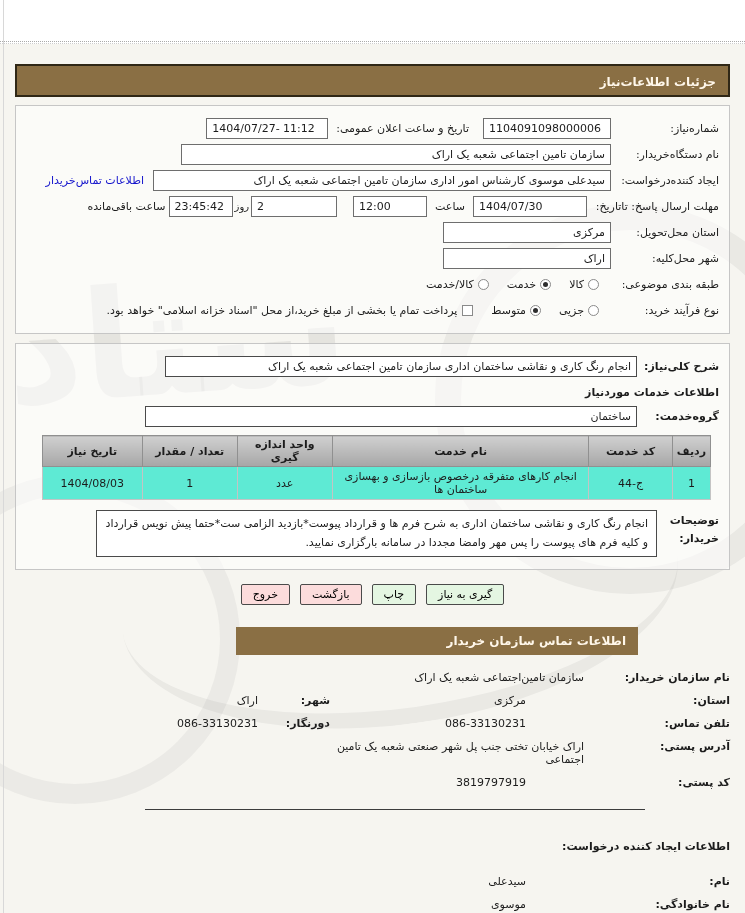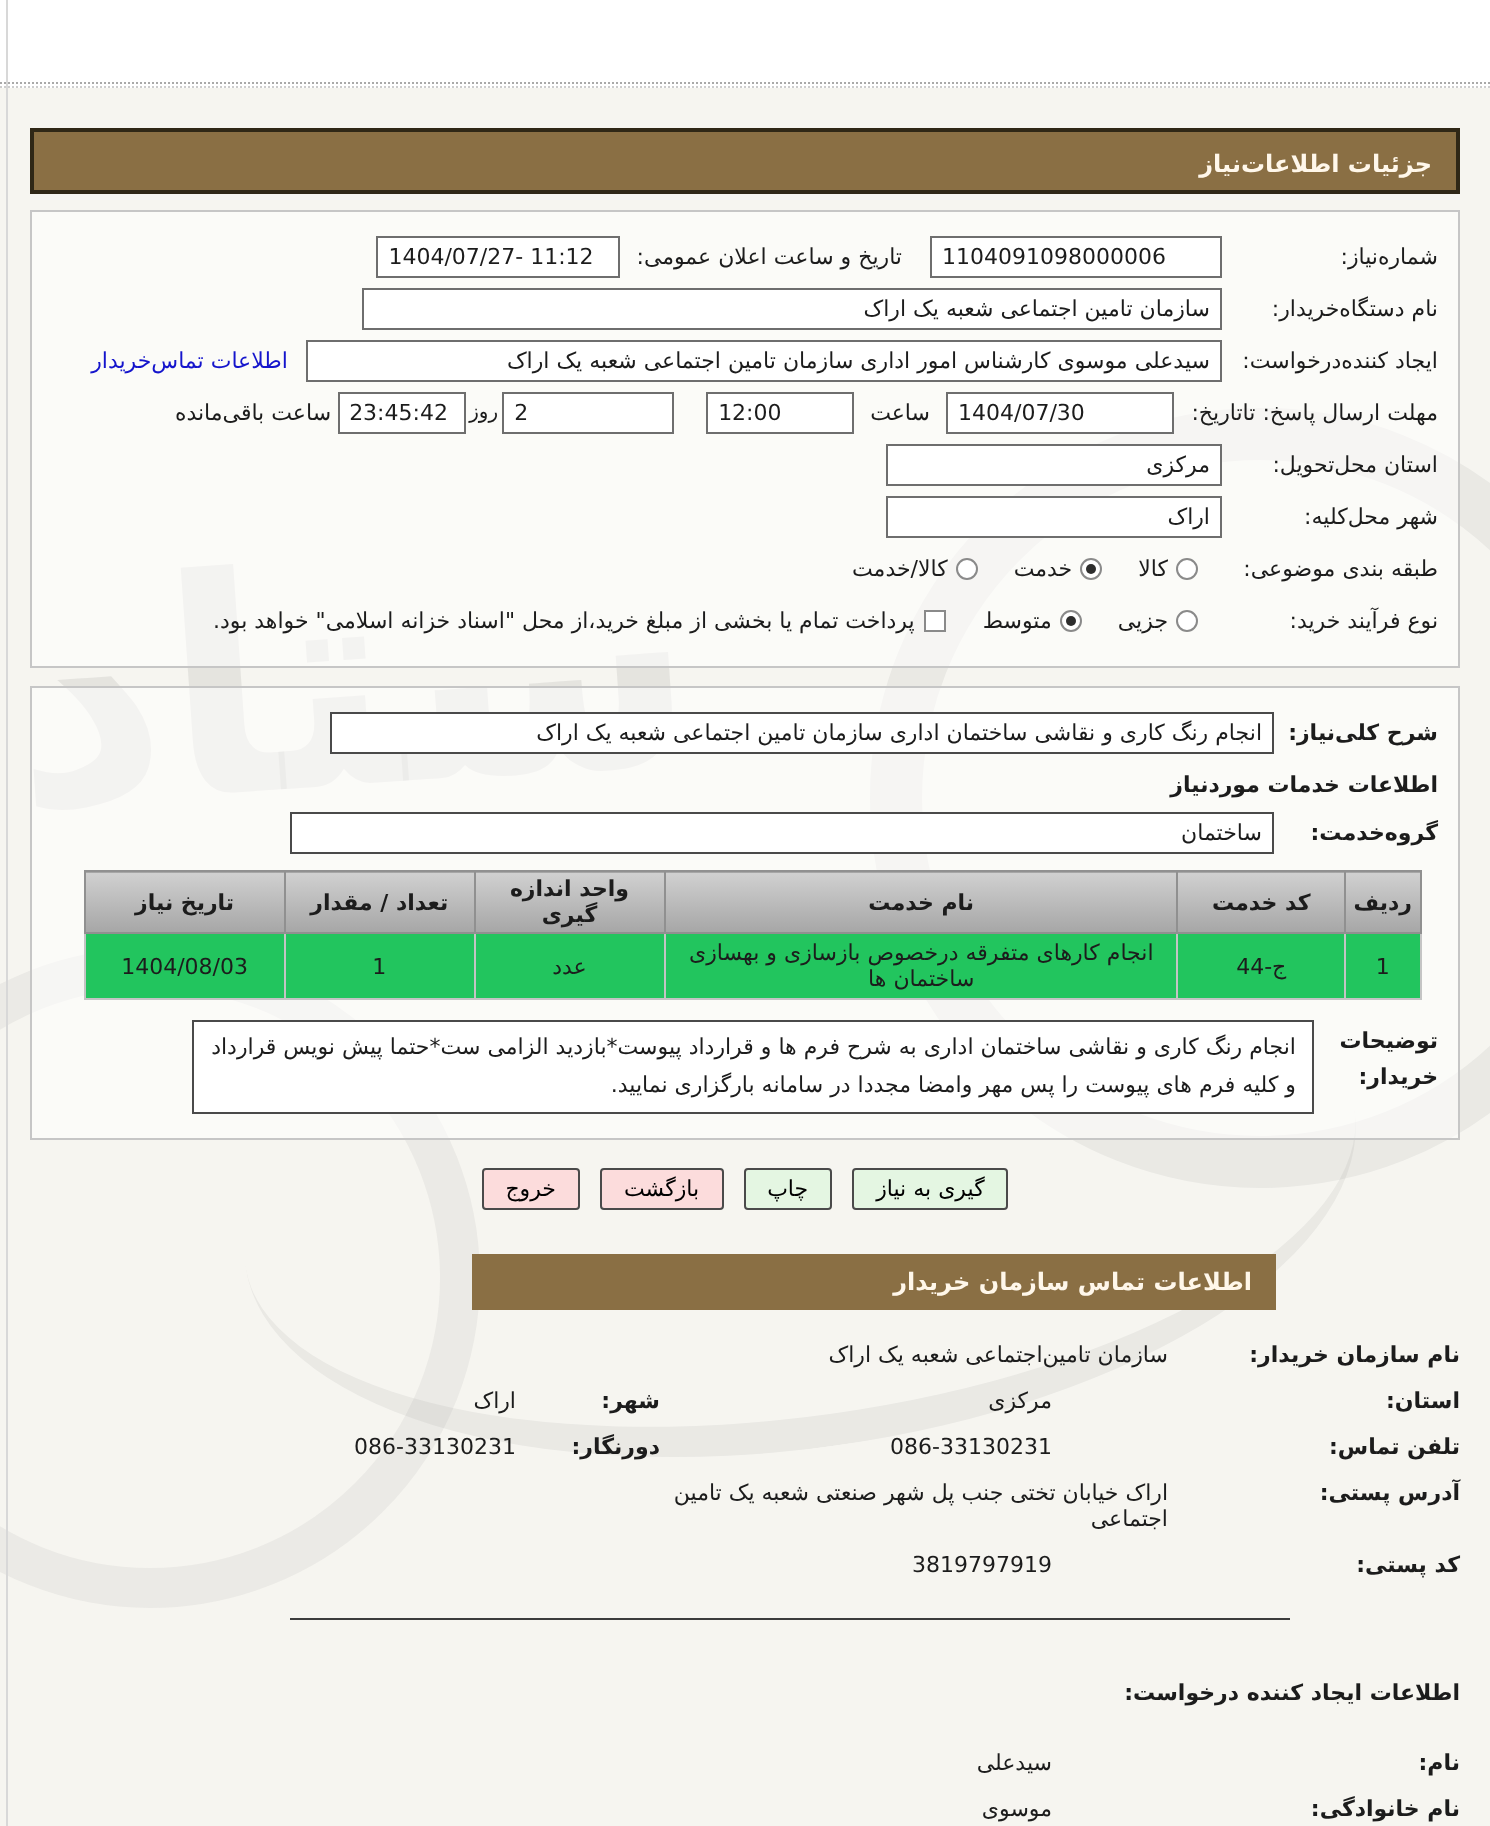--- a/index.html
+++ b/index.html
@@ -53,21 +53,21 @@
   .radio.selected::after { content:""; position:absolute; inset:2px; border-radius:50%; background:#2d2d2d; }
   .checkbox { width:11px; height:11px; border:1px solid #8a8a8a; background:#fff;
     display:inline-block; flex-shrink:0; margin-left:5px; }
   .opt { display:flex; align-items:center; margin-left:18px; }
 
   .svc-table { border-collapse:collapse; width:calc(100% - 24px); margin:8px 8px 10px 16px; background:#fff; }
   .svc-table th {
     background:linear-gradient(#d0d0d0,#a6a6a6); font-weight:bold; font-size:11px;
     border:1px solid #909090; height:24px; padding:2px 4px;
   }
-  .svc-table td { border:1px solid #c4c4c4; text-align:center; padding:3px 4px; font-size:11px; background:#22c55e; }
+  .svc-table td { border:1px solid #c4c4c4; text-align:center; padding:3px 4px; font-size:11px; background:#5eead4; }
   .col-row { width:34px; } .col-code { width:84px; } .col-name { width:260px; }
   .col-unit { width:96px; } .col-qty { width:96px; } .col-date { width:100px; }
 
   .notes-row { display:flex; direction:rtl; align-items:flex-start; }
   .notes-label { width:62px; flex-shrink:0; font-weight:bold; line-height:1.6; padding-top:2px; }
   .notes-box { flex:1; background:#fff; border:1px solid #4a4a4a; padding:4px 8px; line-height:1.7; margin-left:70px; }
 
   .btn-row { display:flex; direction:rtl; justify-content:center; gap:10px; margin:14px 0 6px; }
   .btn { border:1px solid #4a4a4a; border-radius:2px; padding:3px 11px; font-size:11px;
     font-family:inherit; cursor:pointer; white-space:nowrap; }
@@ -100,21 +100,21 @@
     <div class="wm-text">ستاد</div>
   </div>
 
   <div class="content">
     <div class="brown-bar">جزئیات اطلاعات‌نیاز</div>
     <div style="height:8px;"></div>
 
     <div class="panel">
       <div class="frow">
         <span class="flabel">شماره‌نیاز:</span>
-        <span class="ibox ltr" style="width:146px;">1104091098000006</span>
+        <span class="ibox ltr" style="width:128px;">1104091098000006</span>
         <span style="margin-right:14px; white-space:nowrap;">تاریخ و ساعت اعلان عمومی:</span>
         <span class="ibox ltr" style="width:122px; margin-right:8px;">1404/07/27- 11:12</span>
       </div>
       <div class="frow">
         <span class="flabel">نام دستگاه‌خریدار:</span>
         <span class="ibox" style="width:430px;">سازمان تامین اجتماعی شعبه یک اراک</span>
       </div>
       <div class="frow">
         <span class="flabel">ایجاد کننده‌درخواست:</span>
         <span class="ibox" style="width:458px;">سیدعلی  موسوی کارشناس  امور  اداری سازمان تامین اجتماعی شعبه یک اراک</span>

